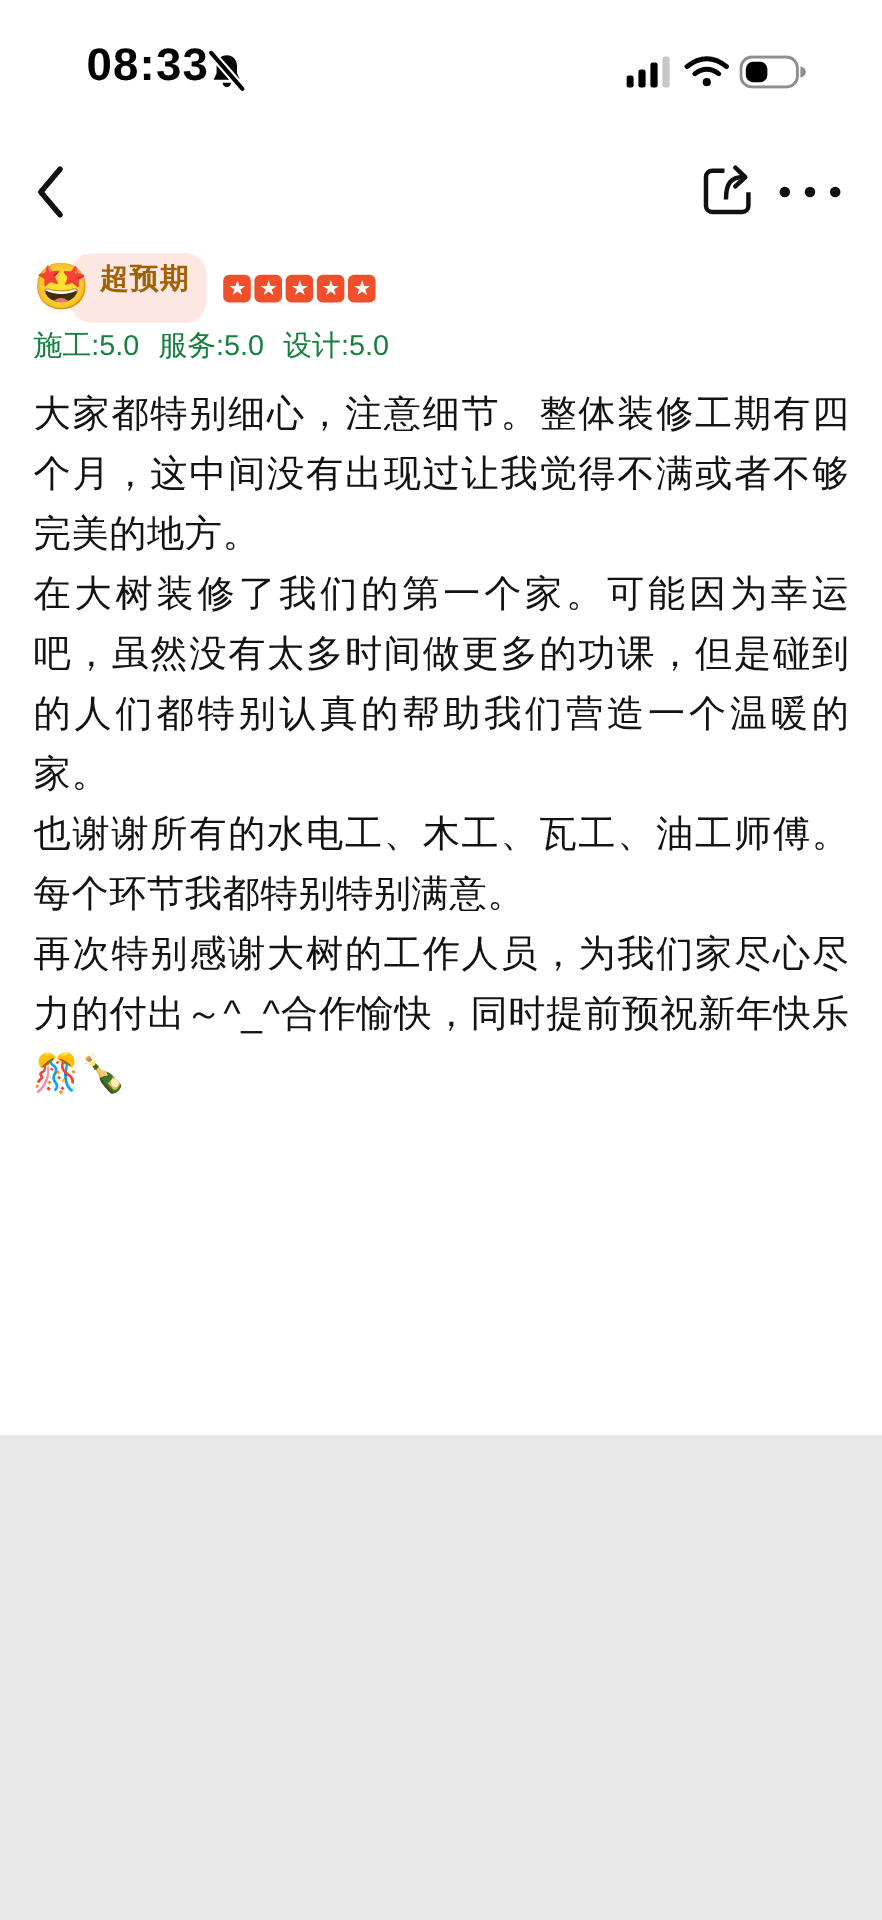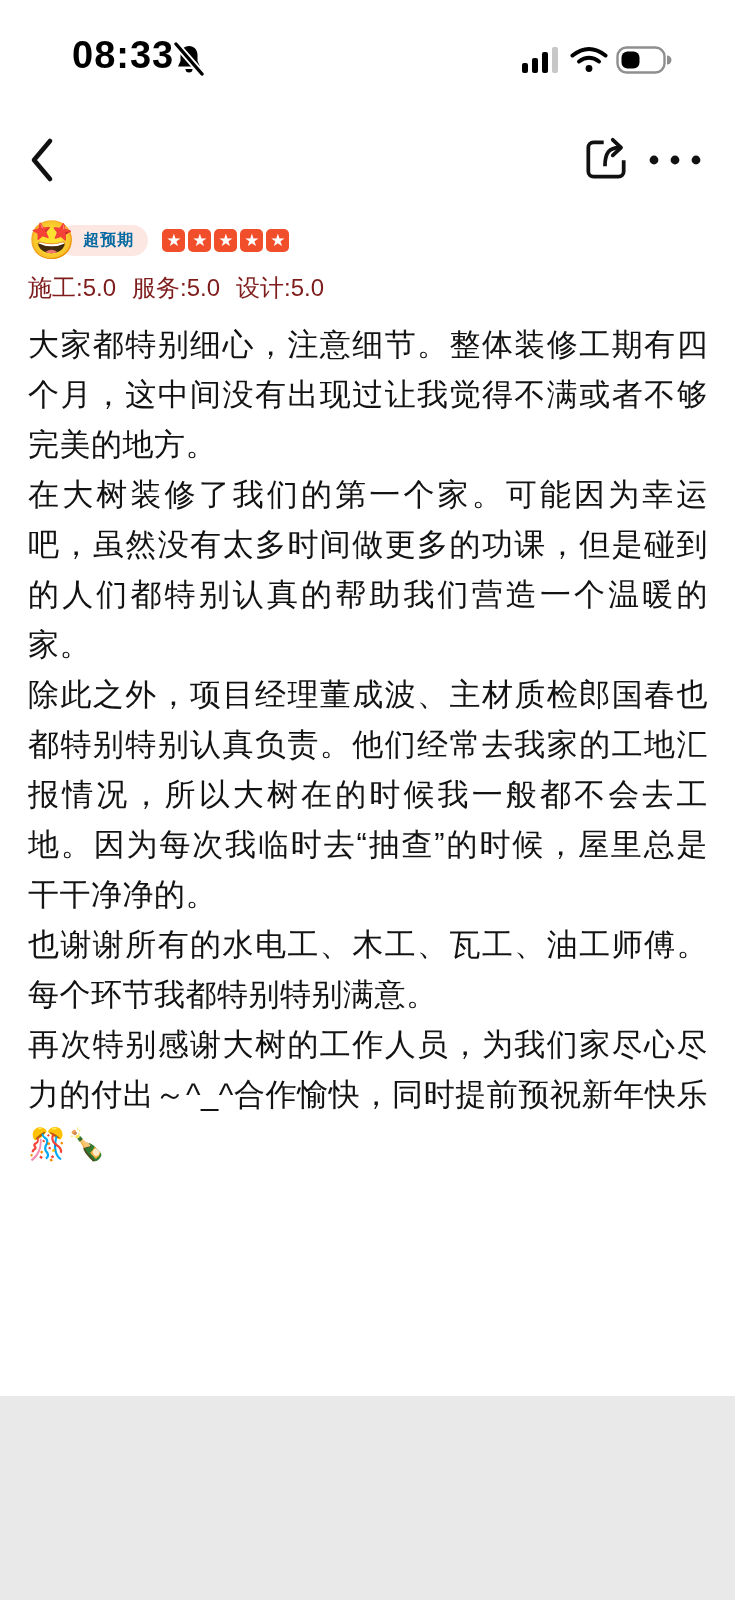--- a/index.html
+++ b/index.html
@@ -1,49 +1,49 @@
 <!DOCTYPE html>
 <html><head>
 <meta charset="utf-8">
 <style>
   * { margin:0; padding:0; box-sizing:border-box; }
   html,body { background:#e9e9e9; }
   body { font-family:"Liberation Sans","DejaVu Sans",sans-serif; }
   .screen{
-    position:relative; width:735px; height:1396px; background:#ffffff;
+    position:relative; width:735px; height:1196px; background:#ffffff;
     overflow:hidden; margin:0 auto;
   }
   
   .status-time{
     position:absolute; left:72px; top:34px; font-size:38px; font-weight:700;
     color:#000; letter-spacing:1px;
   }
   .mute-bell{ position:absolute; left:172px; top:42px; }
   .sig{ position:absolute; left:522px; top:46px; }
   .wifi{ position:absolute; left:570px; top:45px; }
   .batt{ position:absolute; left:616px; top:46px; }
   
   .back-btn{ position:absolute; left:26px; top:134px; width:44px; height:52px; cursor:pointer; background:none; border:none; }
   .share-btn{ position:absolute; left:580px; top:132px; width:52px; height:54px; cursor:pointer; background:none; border:none; }
   .more-btn{ position:absolute; left:646px; top:148px; width:58px; height:24px; cursor:pointer; background:none; border:none; }
   
   .badge-row{ position:absolute; left:28px; top:218px; height:44px; display:flex; align-items:center; }
   .badge-emoji{ font-size:38px; line-height:44px; position:relative; z-index:2; margin-right:-16px; }
   .badge-pill{
-    background:#FCE7E3; border-radius:17px; padding:5px 14px 5px 24px;
-    font-size:16px; font-weight:700; color:#0369a1; letter-spacing:1px;
+    background:#FCE7E3; border-radius:17px; padding:5px 14px 21px 24px;
+    font-size:24px; font-weight:700; color:#a16207; letter-spacing:1px;
   }
   .stars{ display:flex; gap:3px; margin-left:14px; }
   .star-sq{
     width:23px; height:23px; background:#F14F2B; border-radius:5px;
     color:#fff; font-size:17px; line-height:23px; text-align:center; display:block;
   }
   
   .sub-ratings{ position:absolute; left:28px; top:272px; display:flex; gap:16px;
-    font-size:24px; color:#7f1d1d; }
+    font-size:24px; color:#15803d; }
   
   .review-text{
     position:absolute; left:28px; top:320px; width:680px;
     font-size:31px; line-height:50px; color:#131313; letter-spacing:0.5px;
     text-align:justify;
   }
   .review-text p{ margin:0; }
   
   .bottom-bar{
     position:absolute; left:0; top:1445px; width:735px; height:155px;
@@ -141,21 +141,20 @@
 
   <div class="sub-ratings">
     <span>施工:5.0</span>
     <span>服务:5.0</span>
     <span>设计:5.0</span>
   </div>
 
   <div class="review-text">
     <p>大家都特别细心，注意细节。整体装修工期有四个月，这中间没有出现过让我觉得不满或者不够完美的地方。</p>
     <p>在大树装修了我们的第一个家。可能因为幸运吧，虽然没有太多时间做更多的功课，但是碰到的人们都特别认真的帮助我们营造一个温暖的家。</p>
-    <p>除此之外，项目经理董成波、主材质检郎国春也都特别特别认真负责。他们经常去我家的工地汇报情况，所以大树在的时候我一般都不会去工地。因为每次我临时去“抽查”的时候，屋里总是干干净净的。</p>
     <p>也谢谢所有的水电工、木工、瓦工、油工师傅。每个环节我都特别特别满意。</p>
     <p>再次特别感谢大树的工作人员，为我们家尽心尽力的付出～^_^合作愉快，同时提前预祝新年快乐🎊🍾</p>
 
   </div>
 
   <div class="bottom-bar">
     <div class="comment-input">
       <span>说点什么吧～</span>
     </div>
     <div class="actions">

